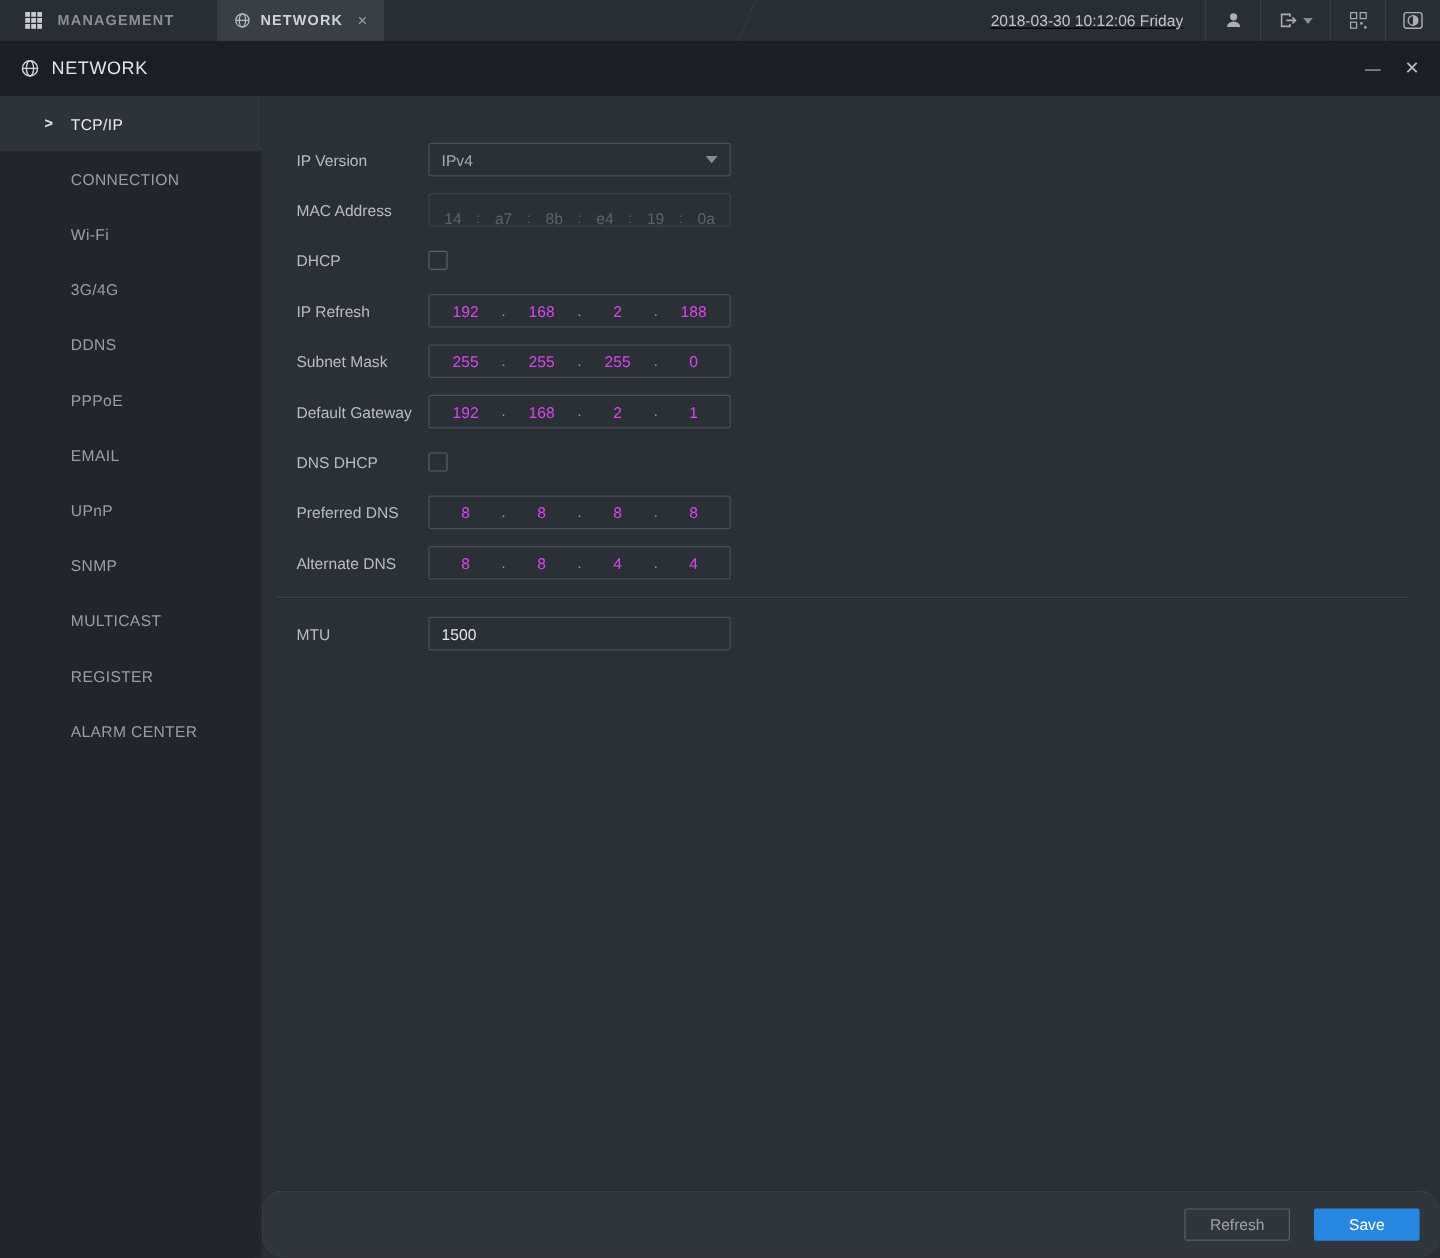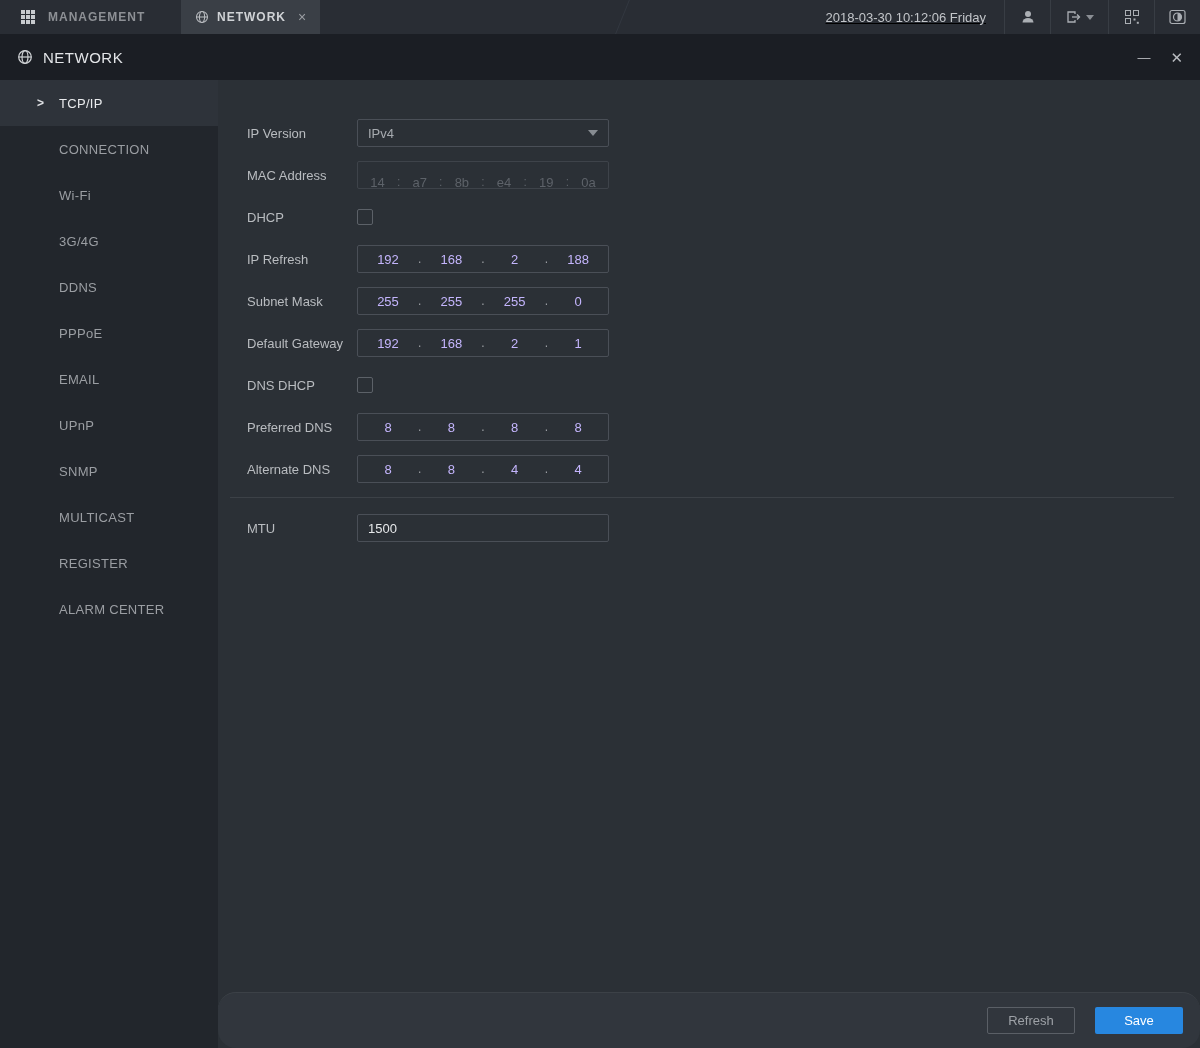--- a/index.html
+++ b/index.html
@@ -35,21 +35,21 @@
   .side-arrow { position:absolute; left:37px; color:#e0e2e5; font-size:12px; font-weight:bold; }
   .main { flex:1; display:flex; flex-direction:column; background:#2b3036; }
 
   
   .form-area { flex:1; padding:39px 30px 0 29px; }
   .form-row { display:flex; align-items:center; height:28px; margin-bottom:14px; }
   .f-label { width:110px; color:#b9bcc0; font-size:13px; flex-shrink:0; }
   .field { width:252px; height:28px; border:1px solid #4a4f57; border-radius:2px; display:flex; align-items:center; font-size:13px; color:#e6e8ea; background:transparent; }
   .select { justify-content:space-between; padding:0 10px; color:#a6aaaf; cursor:pointer; }
   .chev { width:0; height:0; border-left:5px solid transparent; border-right:5px solid transparent; border-top:6px solid #878c92; }
-  .octet { flex:1; text-align:center; color:#c4b5fd; }
+  .octet { flex:1; text-align:center; color:#d946ef; }
   .octet-sep { flex:0 0 auto; color:#9da0a5; font-size:12px; }
   .field.mac { border-color:#3e434a; }
   .field.mac .octet, .field.mac .octet-sep { color:#5d6269;margin-top:14px; }
   .checkbox { width:16px; height:16px; border:1px solid #5c6168; border-radius:2px; background:transparent; cursor:pointer; }
   .divider { border:none; border-top:1px solid #3c4147; margin:2px -4px 16px -17px; }
   .text-input { padding:0 10px; }
 
   
   .footer { height:56px; background:#31363d; border-top:1px solid #3c4147; display:flex; align-items:center; justify-content:flex-end; gap:20px; padding:0 17px;border-radius:18px; }
   .btn { width:88px; height:27px; border-radius:2px; font-size:13px; display:flex; align-items:center; justify-content:center; cursor:pointer; }

